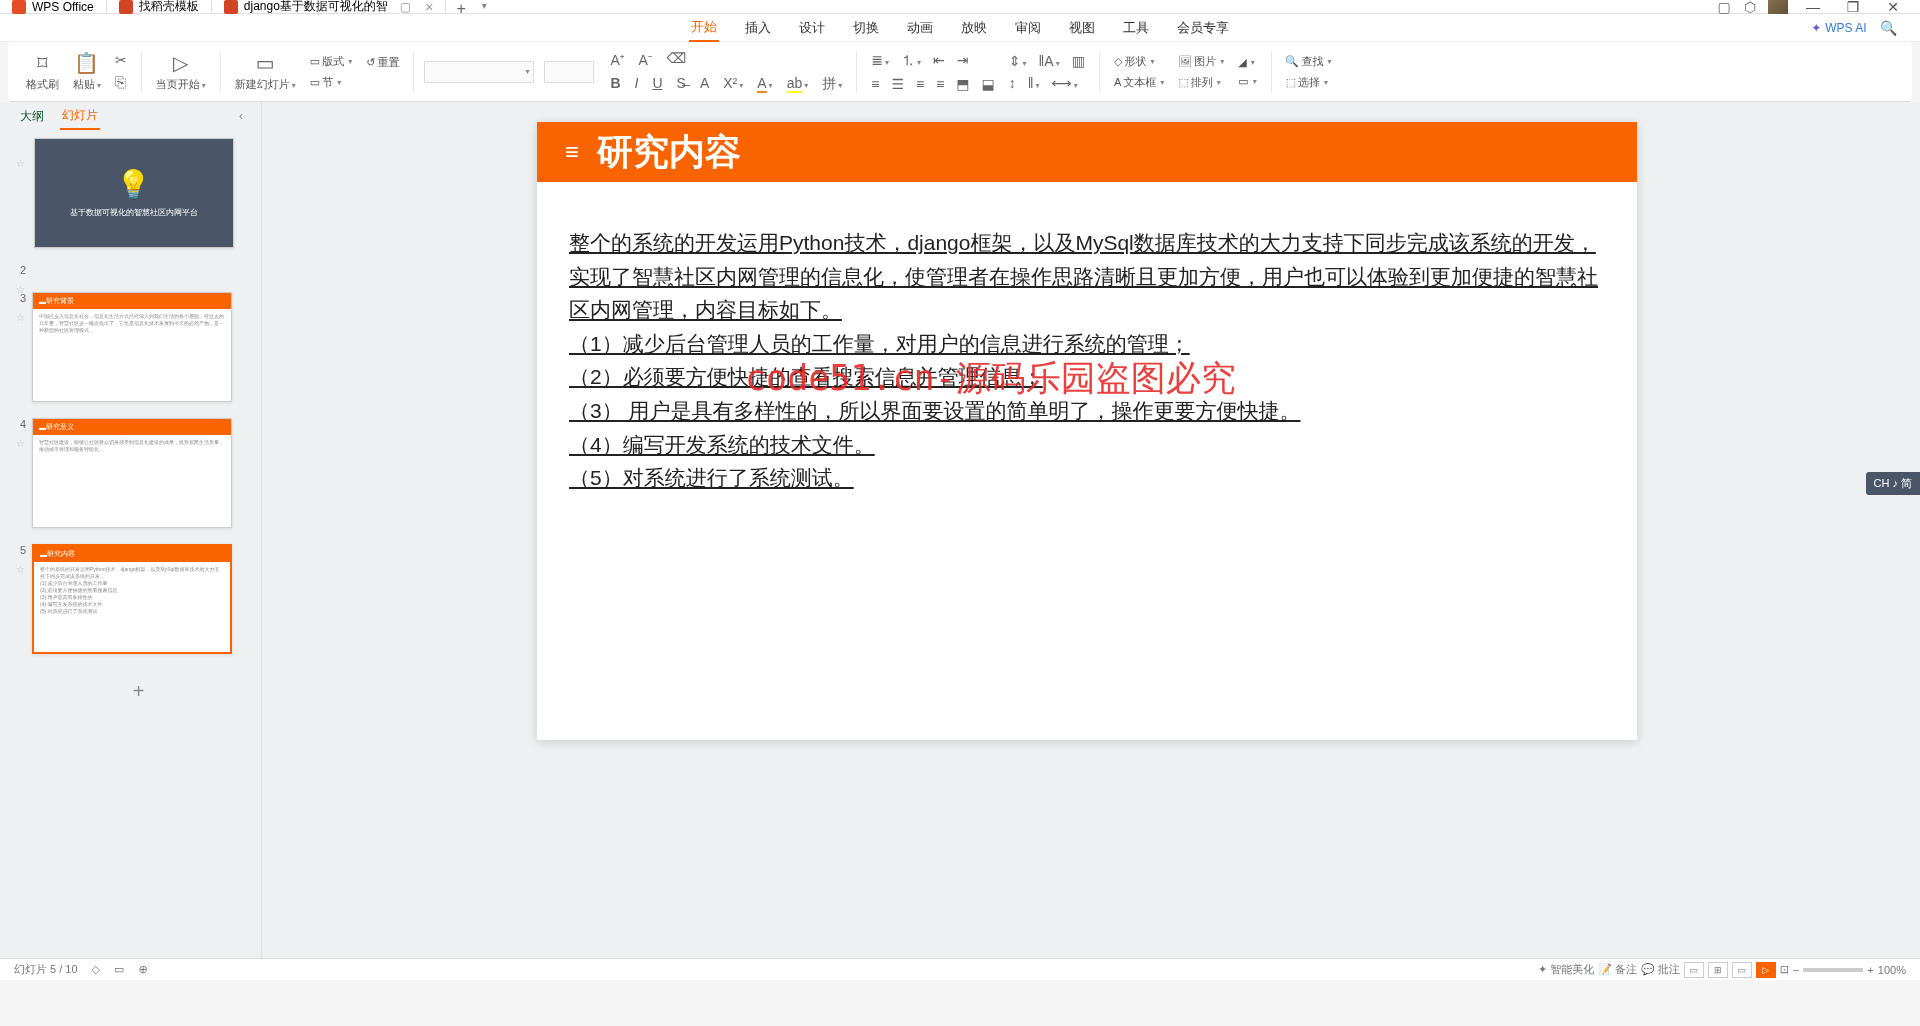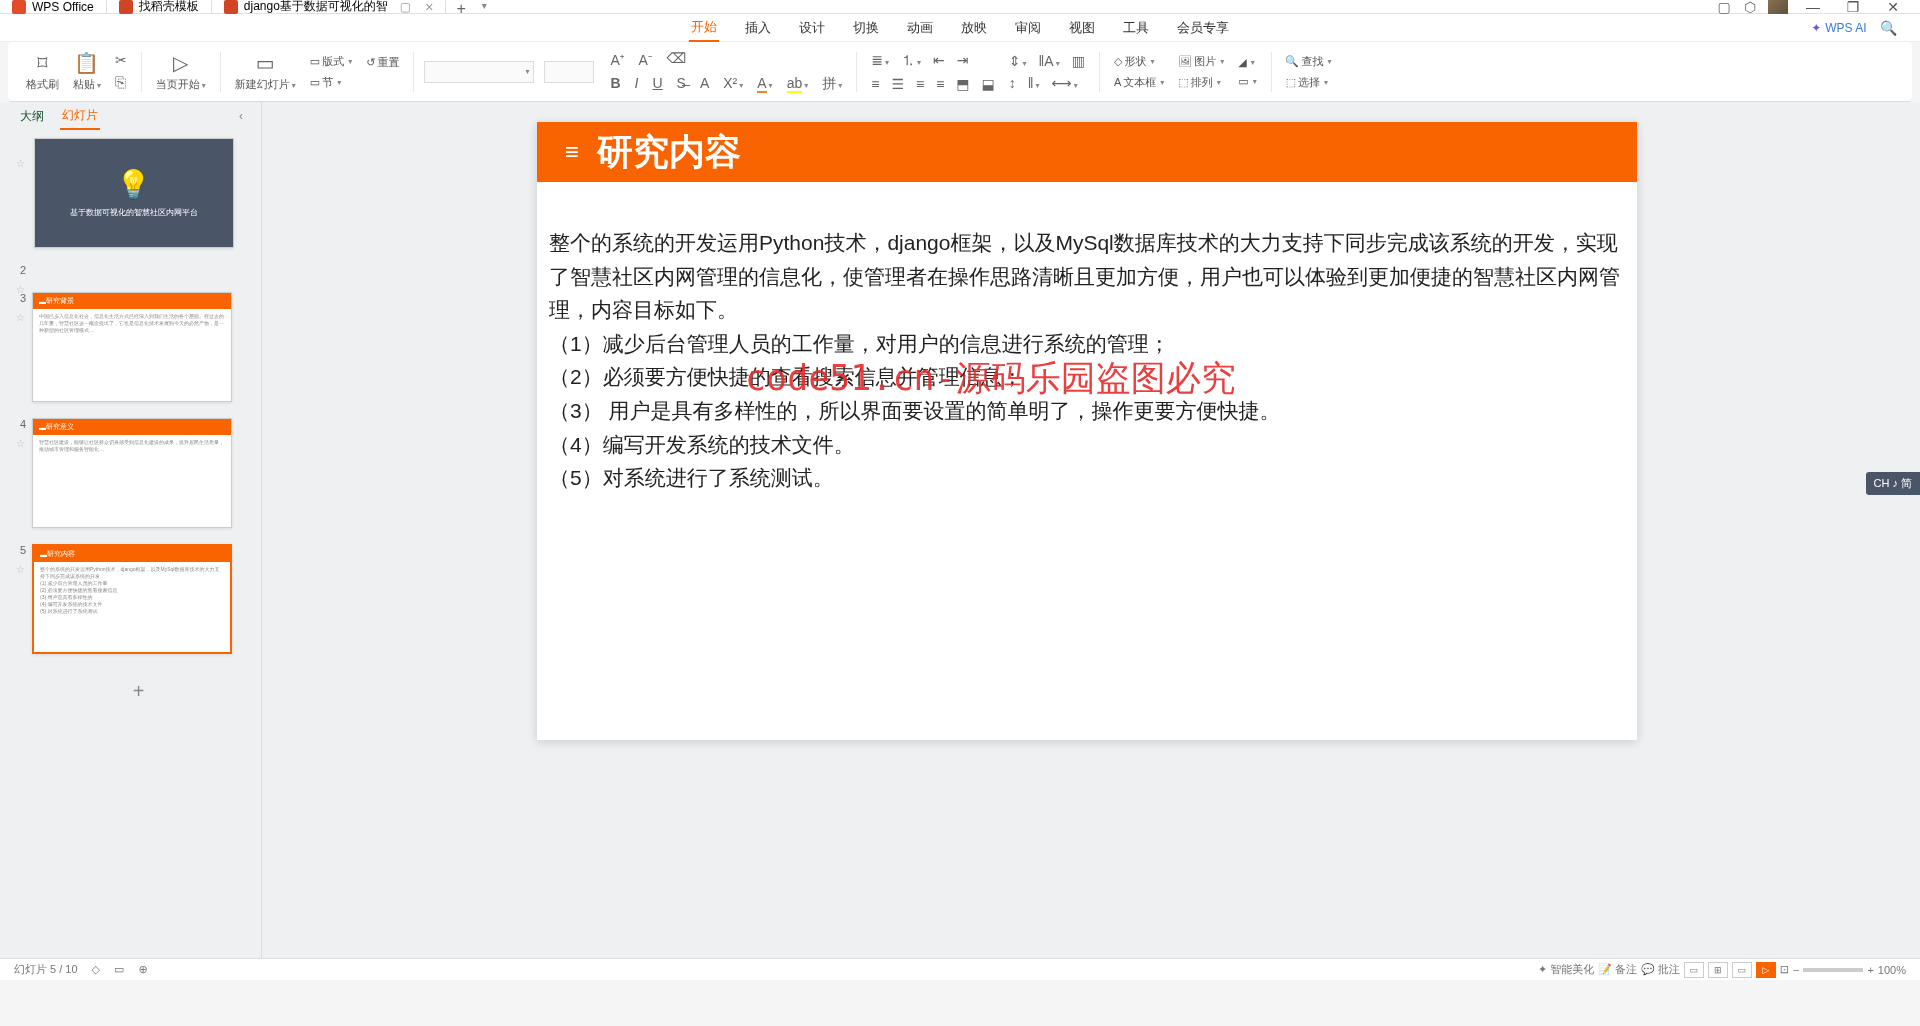--- a/index.html
+++ b/index.html
@@ -79,21 +79,21 @@
 .thumb2-title { text-align: center; font-size: 11px; letter-spacing: 8px; padding: 8px 0; color: #333; font-weight: bold; }
 .add-slide { text-align: center; color: #888; font-size: 20px; padding: 10px 0; }
 
 
 .editor { flex: 1; display: flex; flex-direction: column; background: #eef0f2; position: relative; }
 .slide-wrap { flex: 1; display: flex; align-items: flex-start; justify-content: center; padding: 20px 30px 10px 22px; }
 .slide { width: 1100px; height: 618px; background: #fff; box-shadow: 0 2px 10px rgba(0,0,0,0.15); position: relative; }
 .slide-title-bar { height: 60px; background: #fa6400; display: flex; align-items: center; padding-left: 28px; gap: 16px; }
 .title-icon { color: #fff; font-size: 24px; letter-spacing: 2px; }
 .slide-title { color: #fff; font-size: 36px; font-weight: bold; }
-.slide-content { padding: 44px 12px; font-size: 21px; line-height: 1.6; color: #222; position: relative; }
+.slide-content { padding: 44px 32px; font-size: 21px; line-height: 1.6; color: #222; position: relative; text-decoration: underline; }
 .watermark { position: absolute; top: 168px; left: 208px; color: #e82b2b; font-size: 35px; font-family: monospace; opacity: 0.9; pointer-events: none; font-weight: 400; }
 .notes { height: 22px; padding: 2px 14px; font-size: 12px; color: #aaa; border-top: 1px solid #ddd; background: #eef0f2; }
 .side-tab { position: absolute; right: 0; top: 370px; background: #4a5568; color: #fff; font-size: 11px; padding: 4px 8px; border-radius: 3px 0 0 3px; }
 
 
 .statusbar { height: 22px; background: #fff; border-top: 1px solid #ddd; display: flex; align-items: center; padding: 0 14px; font-size: 11px; color: #777; gap: 14px; }
 .sb-right { margin-left: auto; display: flex; align-items: center; gap: 4px; }
 .view-btn { width: 20px; height: 16px; border: 1px solid #ccc; font-size: 9px; display: flex; align-items: center; justify-content: center; }
 .view-btn.active { background: #fa6400; border-color: #fa6400; color: #fff; }
 </style>

